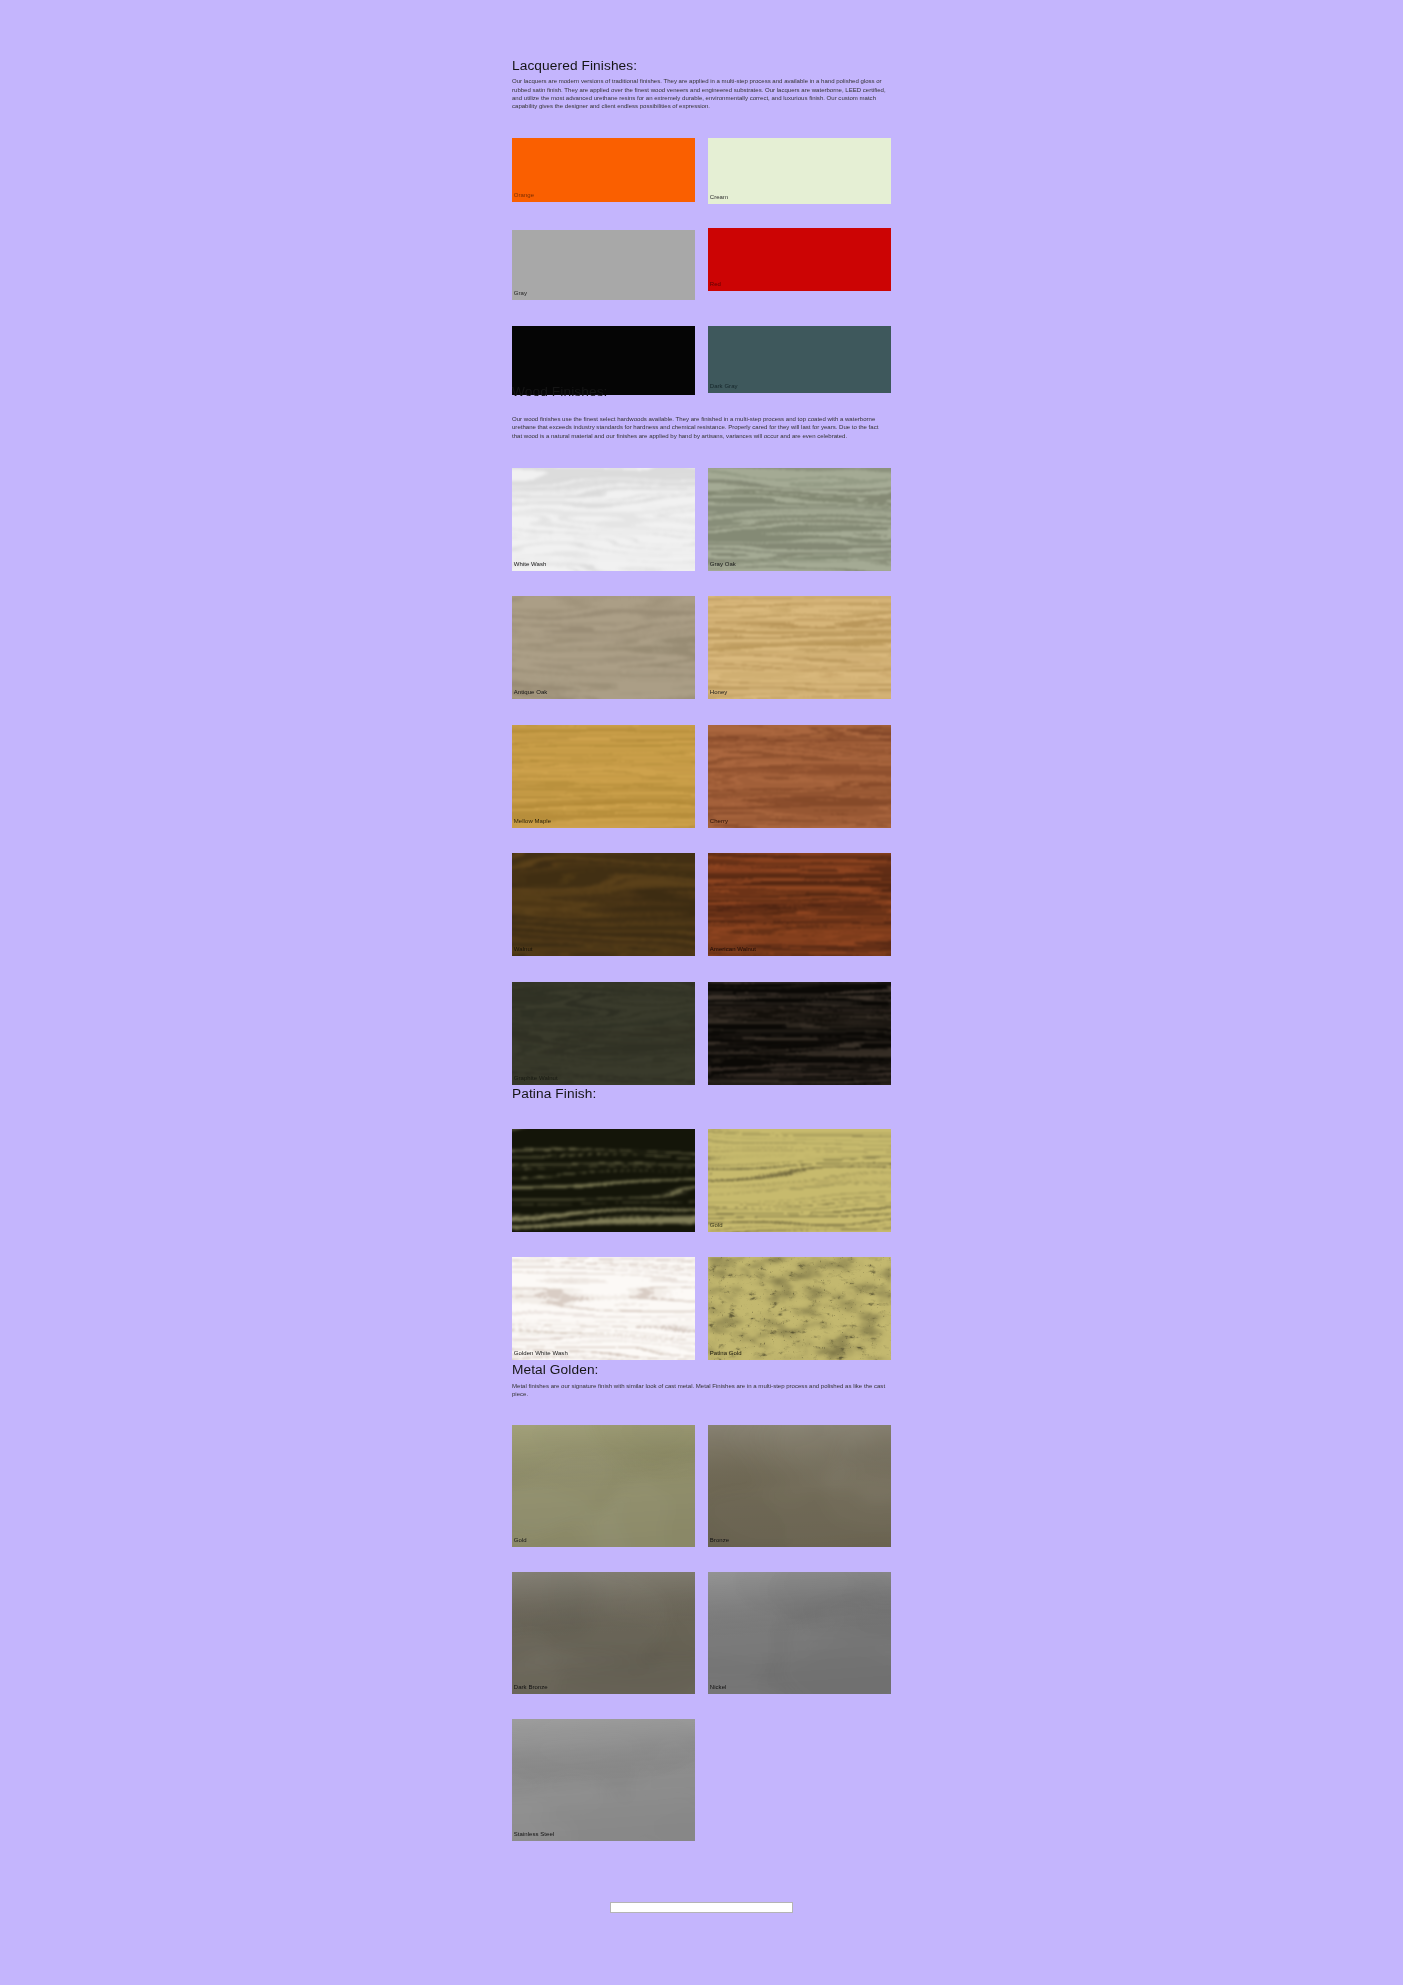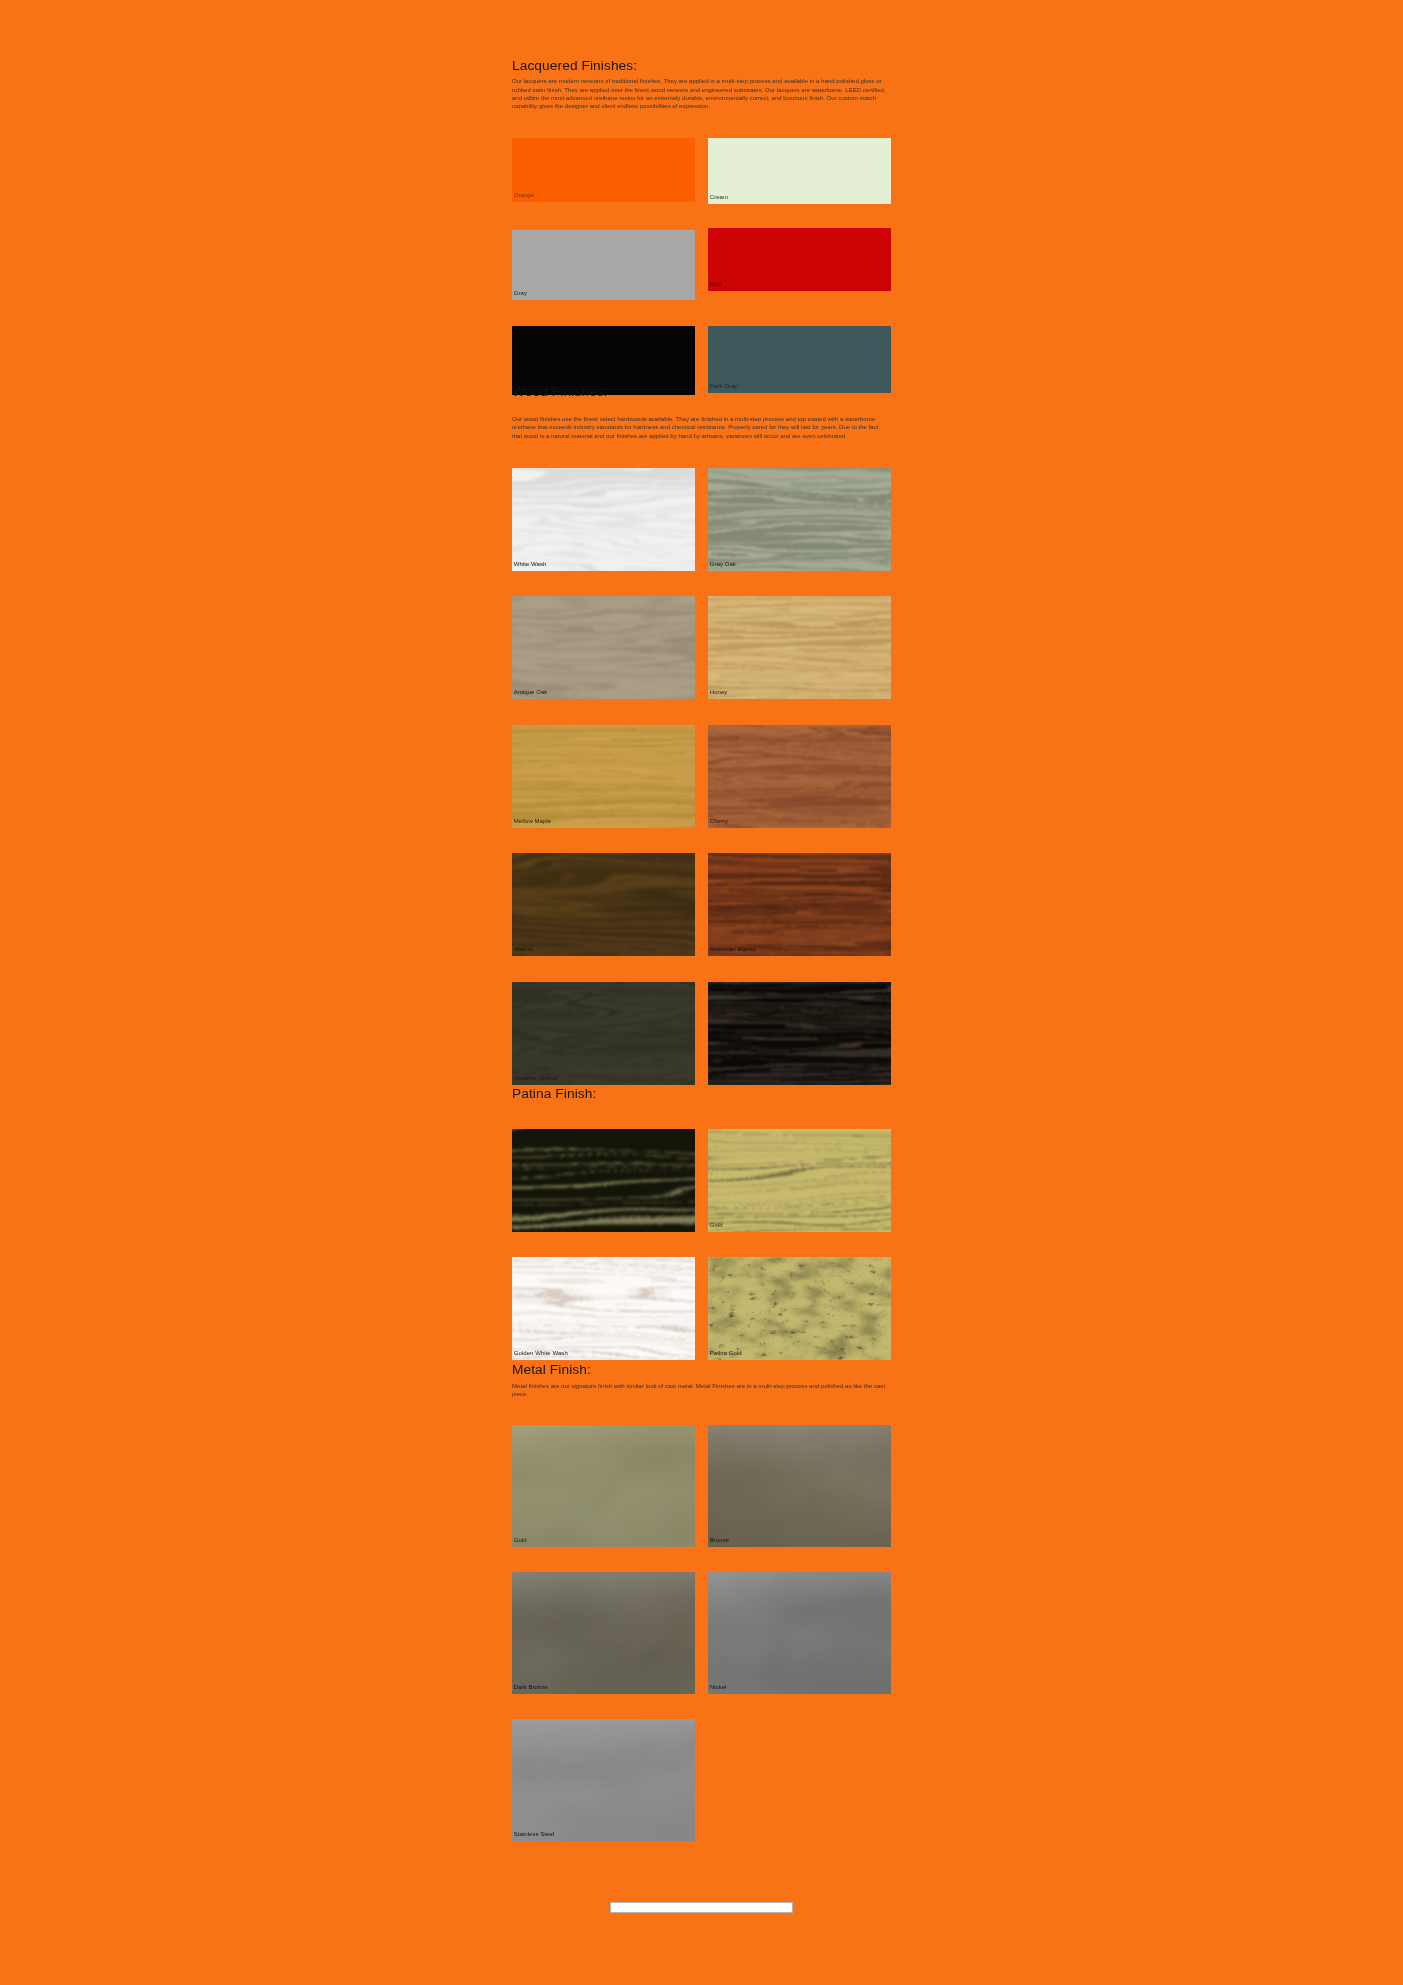--- a/index.html
+++ b/index.html
@@ -1,18 +1,18 @@
 <!DOCTYPE html>
 <html><head>
 <meta charset="utf-8">
 <title>Finishes</title>
 <style>
   html,body{margin:0;padding:0;background:#ffffff;}
   body{font-family:"Liberation Sans",sans-serif;}
-  .page{position:relative;width:1403px;height:1985px;overflow:hidden;background:#f97316;}
+  .page{position:relative;width:1403px;height:1985px;overflow:hidden;background:#c4b5fd;}
   .col{position:absolute;left:512px;top:0;width:378px;}
 
   h2.sec{font-size:13.7px;font-weight:400;color:#151515;margin:0;padding:0;line-height:1.18;
          letter-spacing:0.1px;white-space:nowrap;}
   p.body{font-size:6.05px;line-height:8.35px;color:#333;margin:0;padding:0;text-align:left;}
   .sw{position:relative;width:183px;overflow:hidden;background-color:#ccc;}
   .sw .lbl{position:absolute;left:1.8px;bottom:3.3px;font-size:6px;line-height:7px;
            color:#141414;white-space:nowrap;letter-spacing:0.05px;z-index:3;}
   .sw svg{position:absolute;left:0;top:0;}
 
@@ -594,21 +594,21 @@
             <g filter="url(#mo19a)" opacity="0.38">
               <rect width="183" height="103" fill="#7d7442"></rect>
             </g>
             <g filter="url(#mo19b)" opacity="0.52">
               <rect width="183" height="103" fill="#5e5630"></rect>
             </g>
             <g filter="url(#mo19c)" opacity="0.45">
               <rect width="183" height="103" fill="#3c3518"></rect>
             </g>
           </svg></span><span class="lbl" style="color:#17150a">Patina Gold</span></div>
-      <h2 class="sec" style="position:absolute;left:0;top:1362px">Metal Finish:</h2>
+      <h2 class="sec" style="position:absolute;left:0;top:1362px">Metal Golden:</h2>
       <p class="body" style="position:absolute;left:0;top:1382px;width:378px">Metal finishes are our signature finish with similar look of cast metal. Metal Finishes are in a multi-step process and polished as like the cast piece.</p>
       <div class="sw" style="position:absolute;left:0px;top:1425px;width:183px;height:122px;background:#8D8B66"><span><svg width="183" height="122" viewBox="0 0 183 122">
             <defs>
               <linearGradient id="lg20" x1="0" y1="0" x2="0.1" y2="1">
                 <stop offset="0" stop-color="#ffffcc" stop-opacity="0.18"></stop>
                 <stop offset="0.22" stop-color="#ffffcc" stop-opacity="0.07"></stop>
                 <stop offset="0.55" stop-color="#000000" stop-opacity="0.012"></stop>
                 <stop offset="1" stop-color="#000000" stop-opacity="0.055"></stop>
               </linearGradient>
             </defs>

